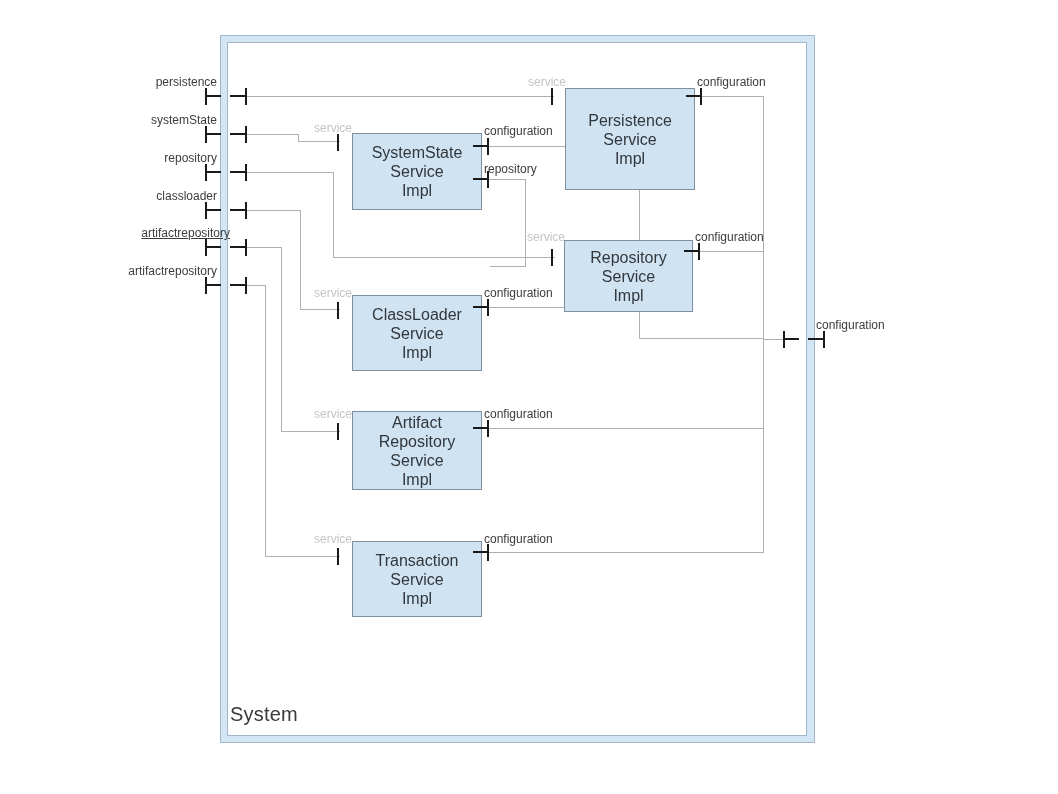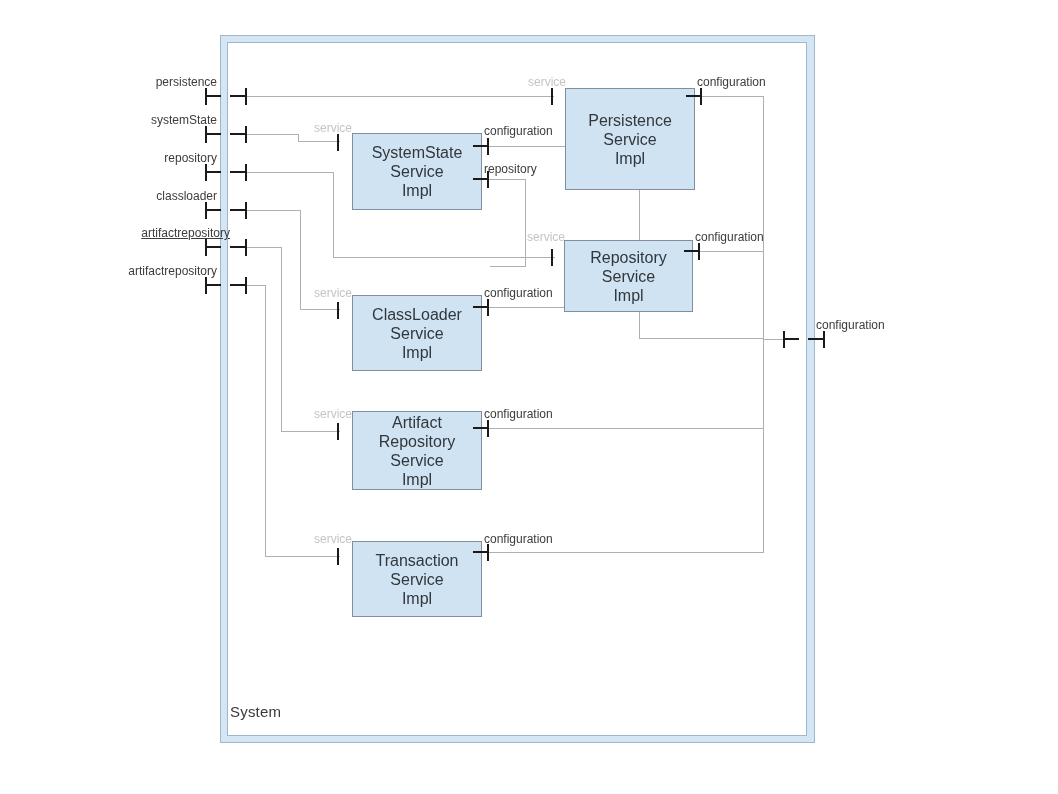--- a/index.html
+++ b/index.html
@@ -7,21 +7,21 @@
   body{width:1058px;height:794px;position:relative;overflow:hidden;
        font-family:"Liberation Sans","DejaVu Sans",sans-serif;
        -webkit-font-smoothing:antialiased;}
   #canvas{position:absolute;left:0;top:0;width:1058px;height:794px;}
 
   
   .sys-frame{position:absolute;box-sizing:border-box;
              border:1px solid #9fb6cd;background:#d4e6f4;}
   .sys-inner{position:absolute;box-sizing:border-box;
              border:1px solid #9fb6cd;background:#ffffff;}
-  .sys-label{position:absolute;color:#3a3a3a;font-size:15px;
+  .sys-label{position:absolute;color:#3a3a3a;font-size:20px;
              letter-spacing:.2px;white-space:nowrap;}
 
   
   .comp{position:absolute;box-sizing:border-box;
         background:#cfe3f3;border:1px solid #7f8fa0;
         display:flex;align-items:center;justify-content:center;}
   .comp-label{color:#32373c;font-size:16px;line-height:19px;
               text-align:center;white-space:pre-line;}
 
   

